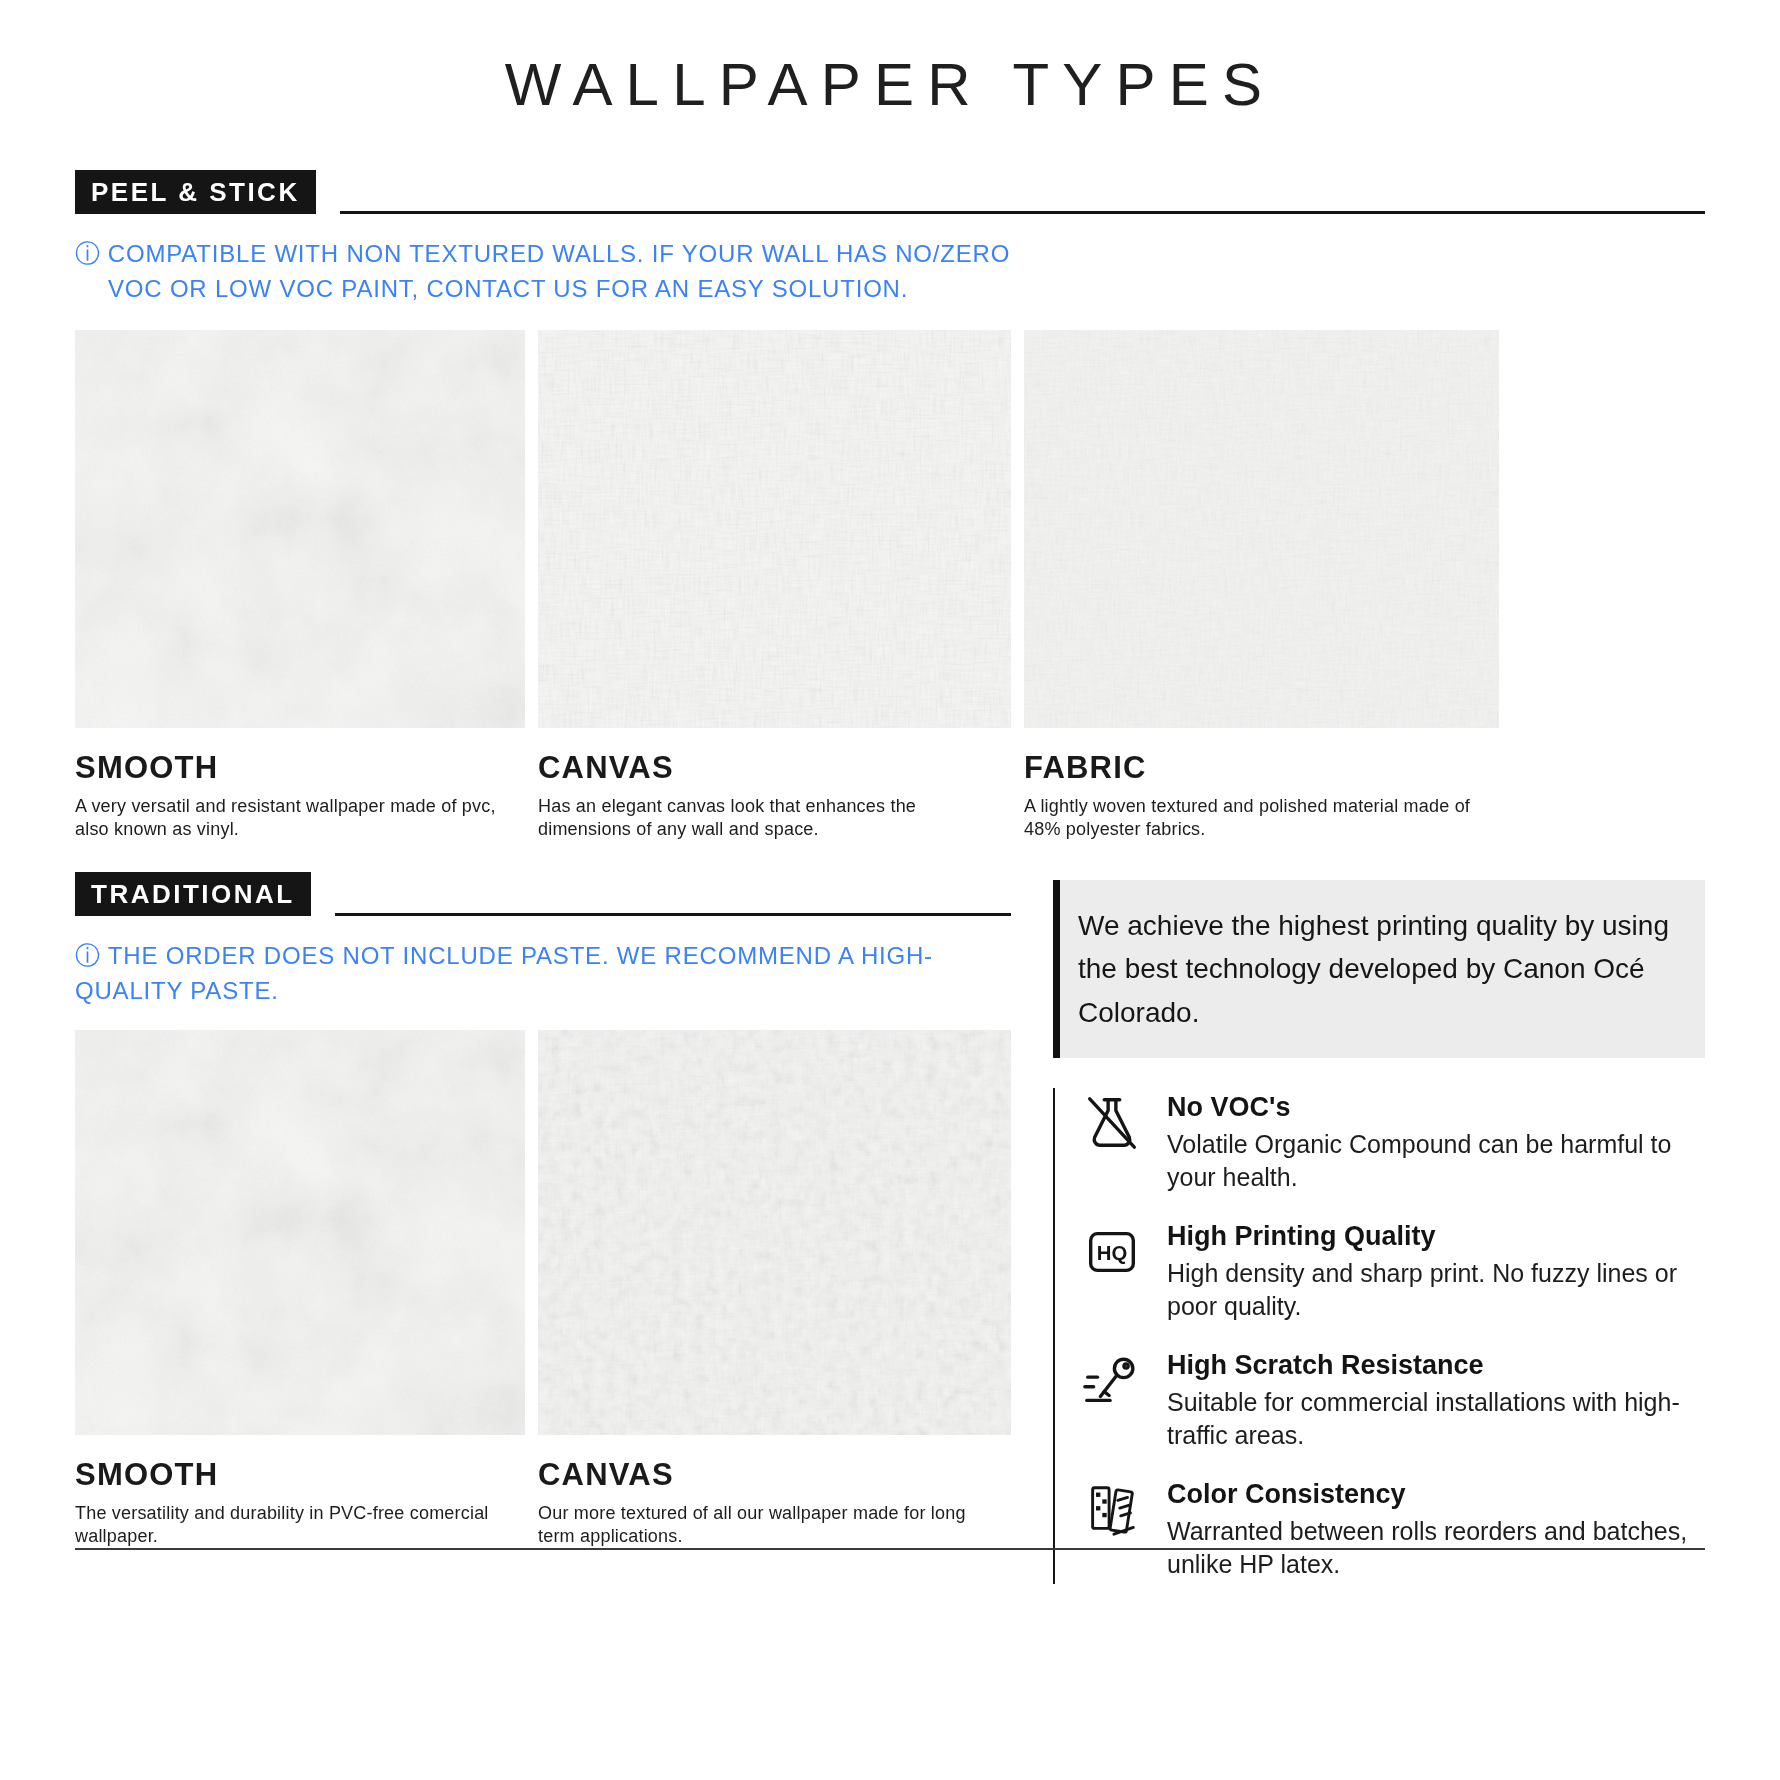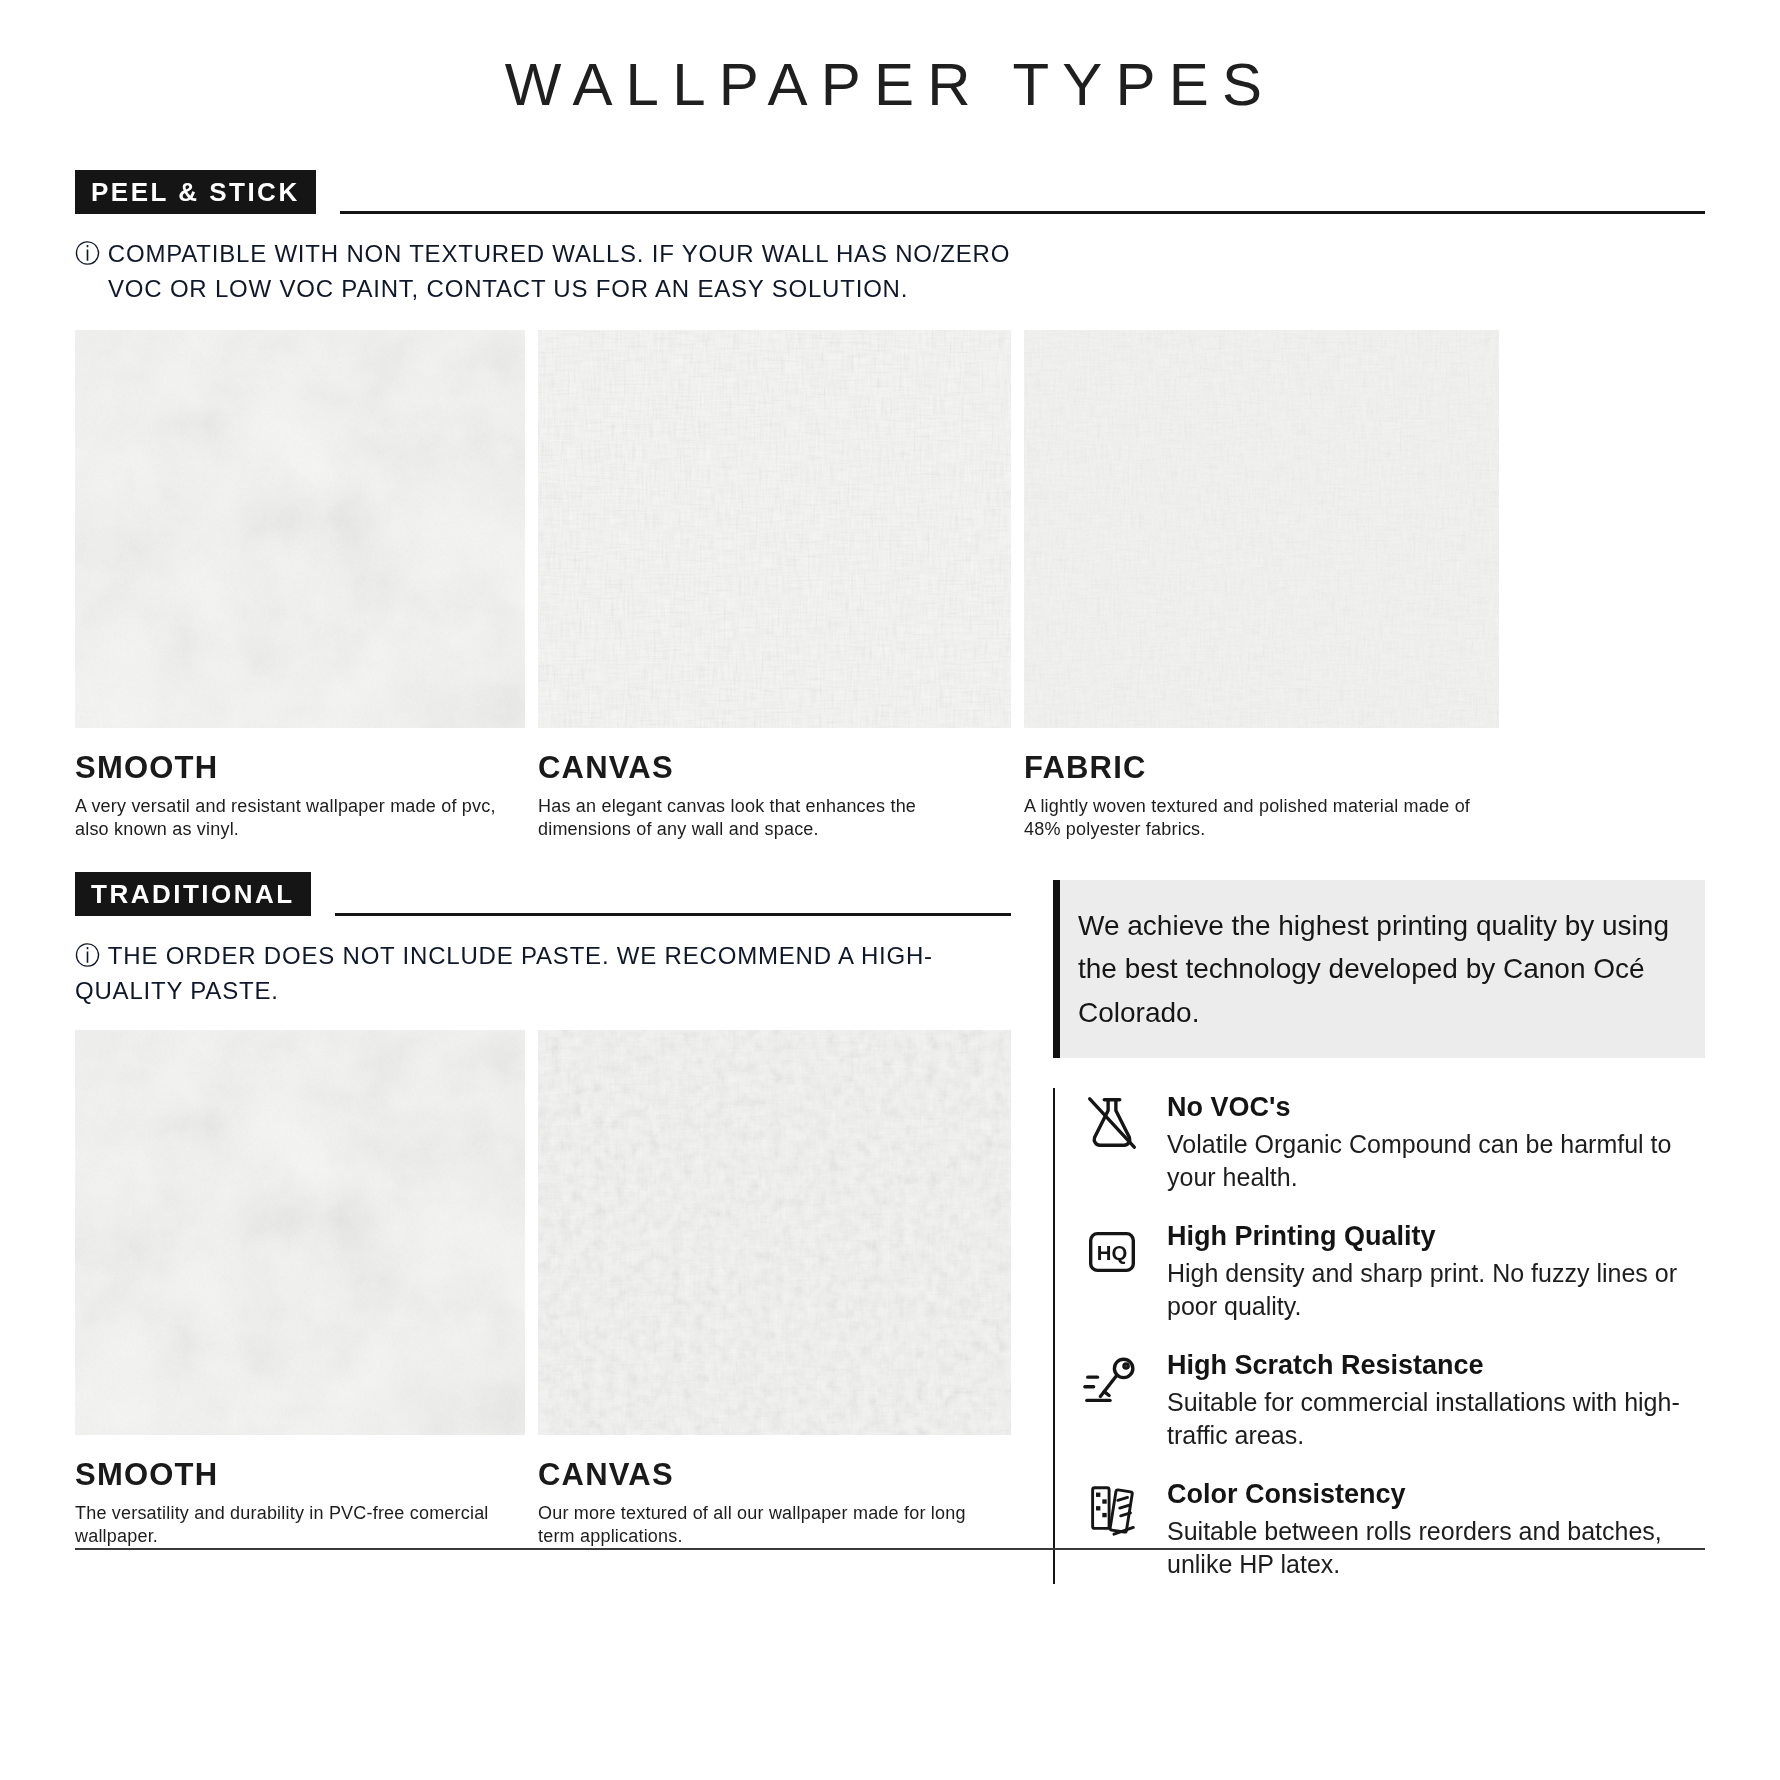--- a/index.html
+++ b/index.html
@@ -12,21 +12,21 @@
   .title{
     text-align:center;font-size:60px;font-weight:500;letter-spacing:0.22em;
     margin:0 0 52px;color:#1f1f1f;line-height:1.1;
   }
   .sec-header{display:flex;align-items:flex-end;gap:24px;}
   .sec-label{
     background:#151515;color:#ffffff;font-weight:700;font-size:26px;
     letter-spacing:2.5px;padding:7px 16px 6px;white-space:nowrap;
   }
   .sec-line{flex:1;border-bottom:3px solid #151515;}
-  .note{font-size:24px;letter-spacing:0.8px;margin:22px 0 0;line-height:1.42;color:#0f172a;}
+  .note{font-size:24px;letter-spacing:0.8px;margin:22px 0 0;line-height:1.42;color:#3b82f6;}
   .note .info-glyph{font-size:25px;margin-right:7px;}
   .note-l2{display:block;padding-left:33px;}
   .cards3{display:grid;grid-template-columns:450px 473px 475px;column-gap:13px;margin-top:24px;}
   .cards2{display:grid;grid-template-columns:450px 473px;column-gap:13px;margin-top:22px;}
   .swatch{display:block;width:100%;}
   .sw-400{height:398px;}
   .sw-410{height:405px;}
   .card-name{font-size:31px;font-weight:700;letter-spacing:1.2px;margin:22px 0 9px;color:#1a1a1a;}
   .card-desc{font-size:18px;line-height:1.32;letter-spacing:0.2px;color:#1d1d1d;margin:0;max-width:460px;}
   .bottom-zone{display:flex;margin-top:30px;column-gap:42px;}
@@ -225,21 +225,21 @@
               <rect x="22" y="35" width="4.5" height="4.5" fill="#151515" stroke="none"></rect>
               <rect x="33" y="12" width="17" height="42" rx="2" transform="rotate(9 41.5 33)"></rect>
               <line x1="38" y1="22" x2="48" y2="19"></line>
               <line x1="40" y1="30" x2="50" y2="27"></line>
               <line x1="41" y1="38" x2="51" y2="35"></line>
               <line x1="34" y1="57" x2="54" y2="50"></line>
             </svg>
           </span>
           <div>
             <p class="f-title">Color Consistency</p>
-            <p class="f-desc">Suitable between rolls reorders and batches, unlike HP latex.</p>
+            <p class="f-desc">Warranted between rolls reorders and batches, unlike HP latex.</p>
           </div>
         </div>
 
       </div>
     </aside>
 
   </div>
 
   <div class="bottom-rule"></div>
 

